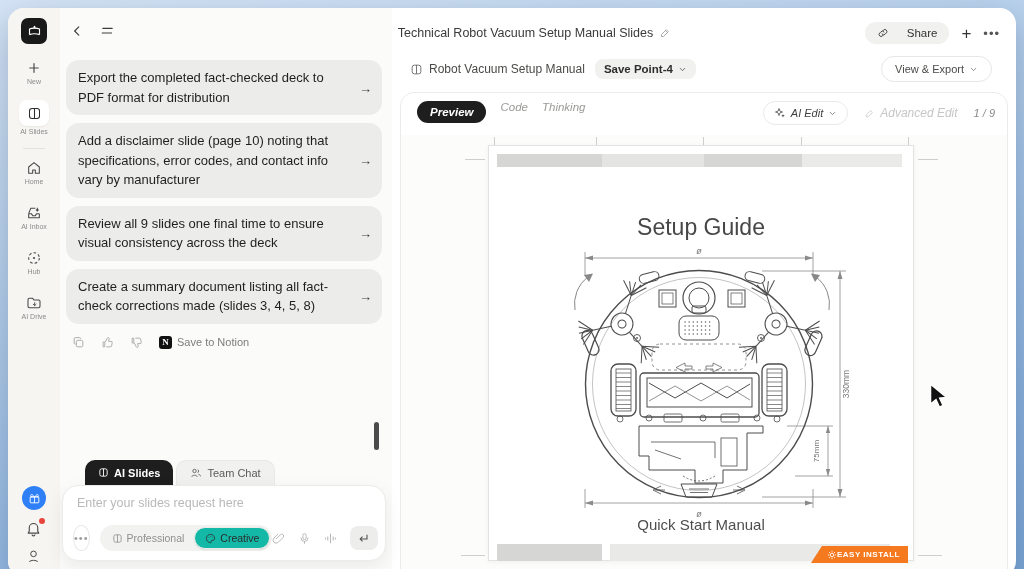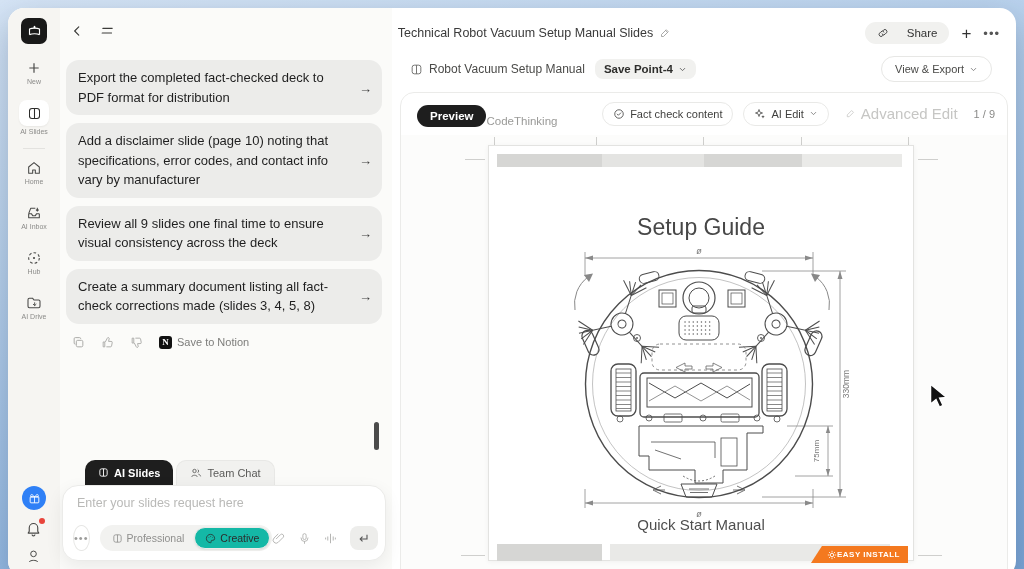--- a/index.html
+++ b/index.html
@@ -58,26 +58,26 @@
   .top-right{ position:absolute; top:14px; right:16px; display:flex; align-items:center; gap:12px;}
   .share-pill{ display:flex; align-items:center; gap:18px; background:#f1f1ef; border-radius:999px; padding:5px 12px; font-size:11.5px; color:#333; cursor:pointer;}
   .plus-top{ font-size:17px; color:#333; cursor:pointer; line-height:1;}
   .dots-top{ font-size:13px; color:#555; letter-spacing:1px; cursor:pointer;}
   
   .docbar{ position:absolute; top:46px; left:402px; right:24px; height:30px; display:flex; align-items:center;}
   .doc-name{ display:flex; align-items:center; gap:6px; font-size:12px; color:#4a4a48;}
   .savepoint{ margin-left:10px; background:#f1f1ef; border-radius:8px; padding:4px 9px; font-size:11.5px; font-weight:bold; color:#2e2e2c; display:flex; align-items:center; gap:5px; cursor:pointer;}
   .view-export{ margin-left:auto; border:1px solid #e7e7e5; border-radius:999px; padding:6px 13px; font-size:11px; color:#4a4a48; display:flex; align-items:center; gap:5px; cursor:pointer; background:#fff;}
   .main-card{ position:absolute; left:392px; right:8px; top:84px; height:520px; background:#fff; border:1px solid #ebebe9; border-radius:14px; overflow:hidden;}
-  .tabs-row{ position:absolute; top:8px; left:16px; right:12px; height:26px; display:flex; align-items:flex-end; }
+  .tabs-row{ position:absolute; top:8px; left:16px; right:12px; height:26px; display:flex; align-items:flex-start; gap:14px;font-style:italic;}
   .ptab{ font-size:11.5px; color:#9a9a98; cursor:pointer;}
   .ptab.active{ background:#1e1e1e; color:#fff; border-radius:999px; padding:5px 13px; font-weight:bold;}
   .tr-right{ margin-left:auto; display:flex; align-items:center; gap:10px;}
   .pill-btn{ display:flex; align-items:center; gap:5px; border:1px solid #e9e9e7; background:#fff; border-radius:999px; padding:5px 10px; font-size:11px; color:#3f3f3d; cursor:pointer;}
-  .adv-edit{ display:flex; align-items:center; gap:5px; font-size:15px; color:#c6c6c4; padding:5px 6px;}
+  .adv-edit{ display:flex; align-items:center; gap:5px; font-size:12px; color:#c6c6c4; padding:5px 6px;}
   .page-ind{ font-size:11px; color:#8a8a88;}
   .preview{ position:absolute; top:42px; left:0; right:0; bottom:0; background:#fcfcfb;}
   
   .slide{ position:absolute; left:87px; top:52px; width:426px; height:416px; background:#fff; border:1px solid #e3e3e1; box-shadow:0 1px 5px rgba(0,0,0,.05);}
   .tape{ position:absolute; height:13px; top:8px;}
   .tape-b{ position:absolute; height:17px; top:398px;}
   .slide-title{ position:absolute; top:26px; left:0; width:100%; text-align:center; font-size:33px; font-weight:800; letter-spacing:1px; color:#3d3d3d; font-family:"DejaVu Sans","Liberation Sans",sans-serif;}
   .slide-sub{ position:absolute; top:68px; left:0; width:100%; text-align:center; font-size:23px; color:#474747;}
   .drawing{ position:absolute; top:100px; left:0; width:426px; height:300px;}
   .slide-footer{ position:absolute; top:370px; left:0; width:100%; text-align:center; font-size:15px; color:#4e4e4e;}
@@ -312,27 +312,20 @@
         </svg>
     </div>
   </div>
 
   <div class="main-card">
     <div class="tabs-row">
       <span class="ptab active">Preview</span>
       <span class="ptab">Code</span>
       <span class="ptab">Thinking</span>
       <div class="tr-right">
-        <div class="pill-btn">
-          <svg width="12" height="12" viewBox="0 0 24 24">
-              <circle cx="12" cy="12" r="8.5" stroke="#3f3f3d" stroke-width="1.6" fill="none"></circle>
-              <path d="M8.5 12.2l2.3 2.3 4.7-4.7" stroke="#3f3f3d" stroke-width="1.6" fill="none" stroke-linecap="round"></path>
-            </svg>
-          <span>Fact check content</span>
-        </div>
         <div class="pill-btn">
           <svg width="12" height="12" viewBox="0 0 24 24">
               <path d="M10 3l1.8 5.2L17 10l-5.2 1.8L10 17l-1.8-5.2L3 10l5.2-1.8Z" stroke="#3f3f3d" stroke-width="1.5" fill="none" stroke-linejoin="round"></path>
               <path d="M18 14l.9 2.6L21.5 17.5l-2.6.9L18 21l-.9-2.6-2.6-.9 2.6-.9Z" fill="#3f3f3d"></path>
             </svg>
           <span>AI Edit</span>
           <svg width="9" height="9" viewBox="0 0 24 24">
               <path d="M6 9l6 6 6-6" stroke="#777" stroke-width="2.2" fill="none" stroke-linecap="round"></path>
             </svg>
         </div>

